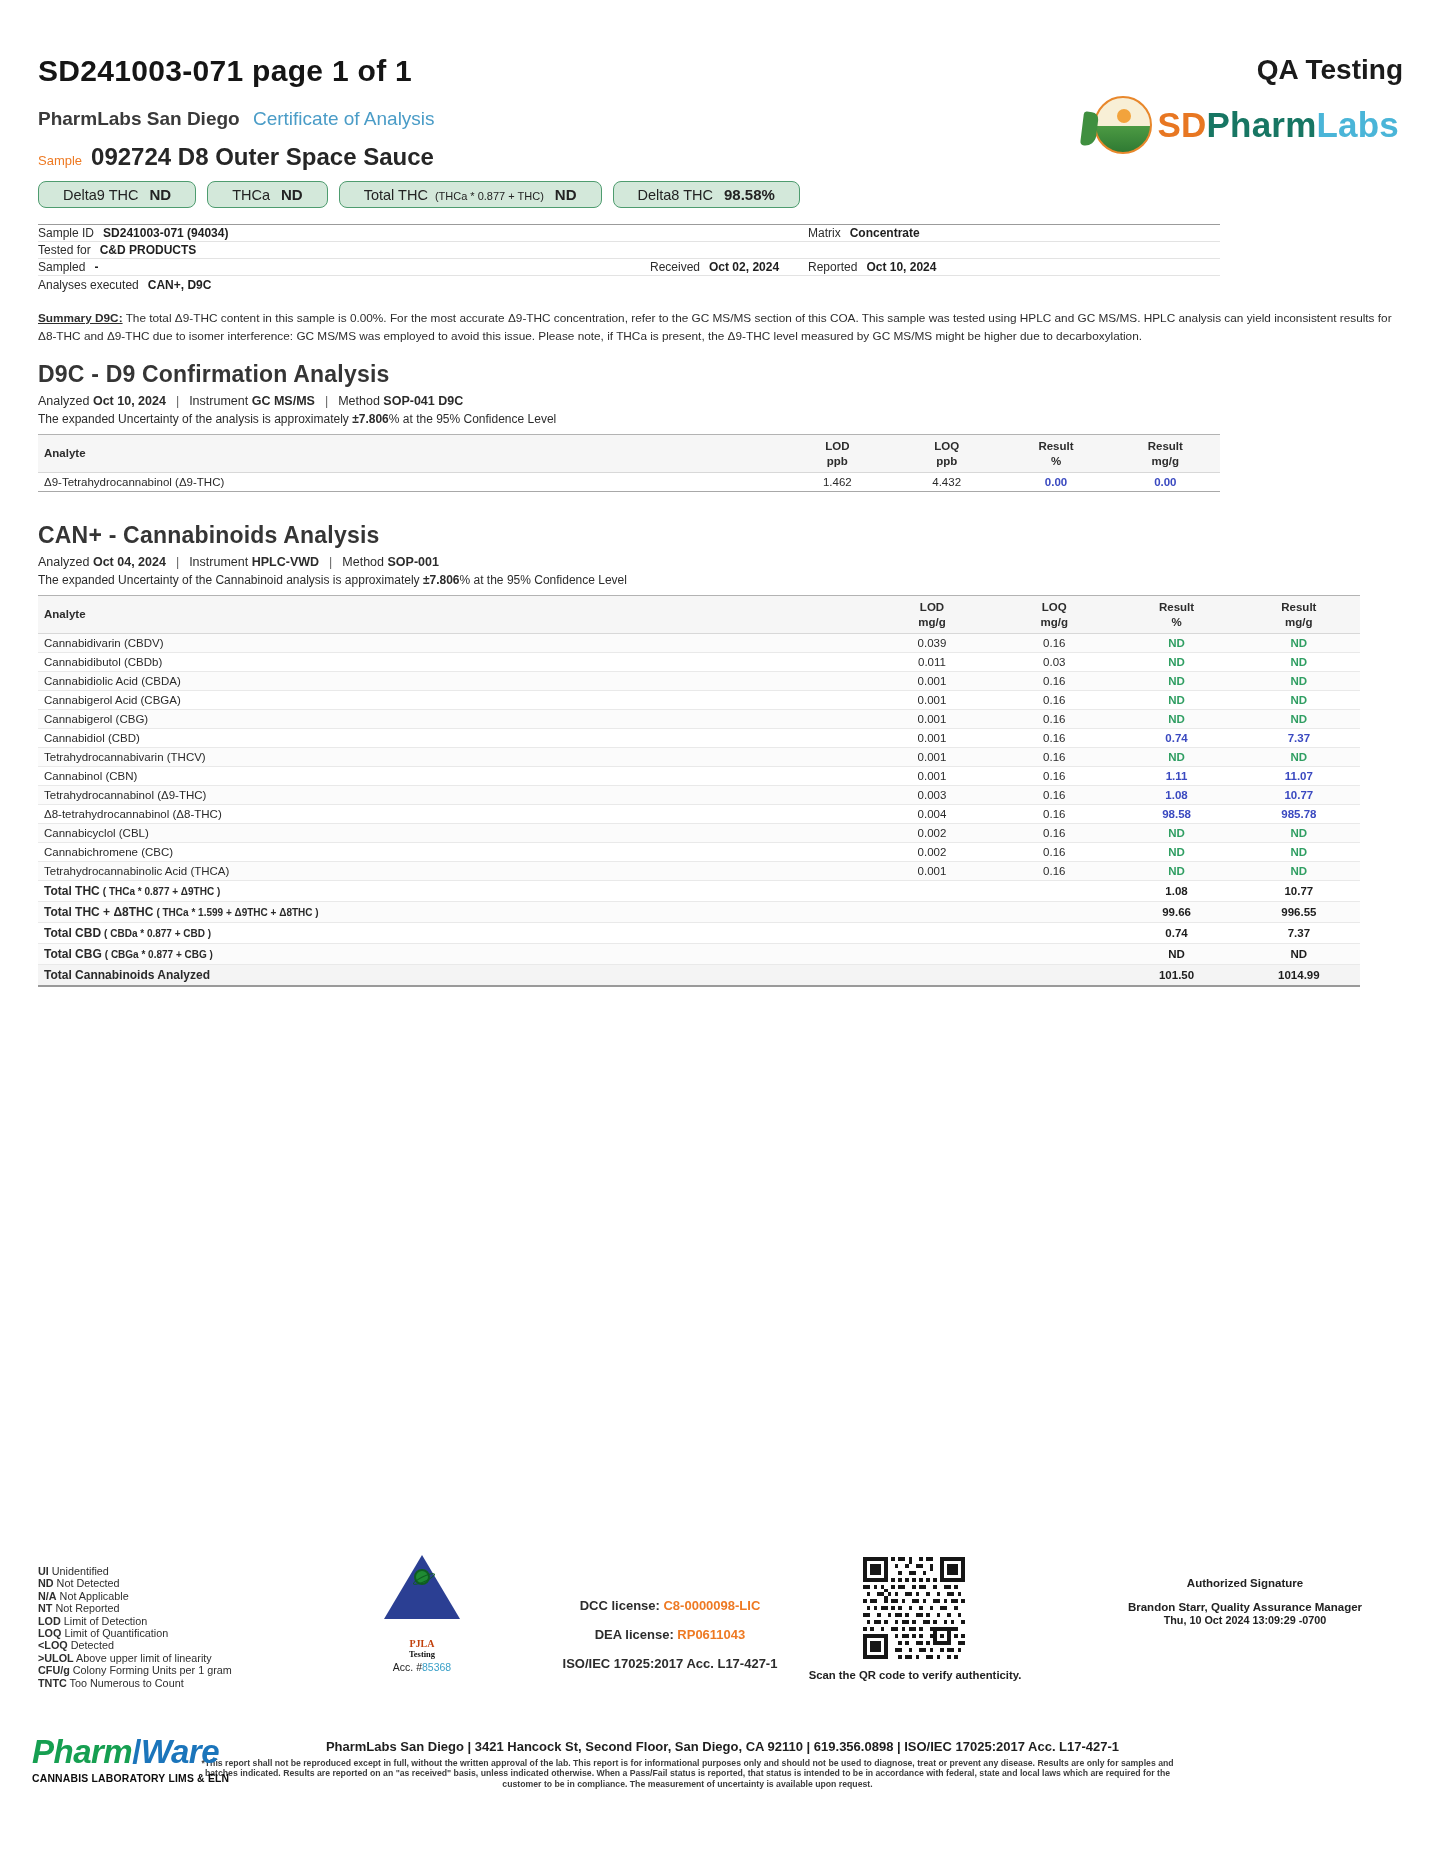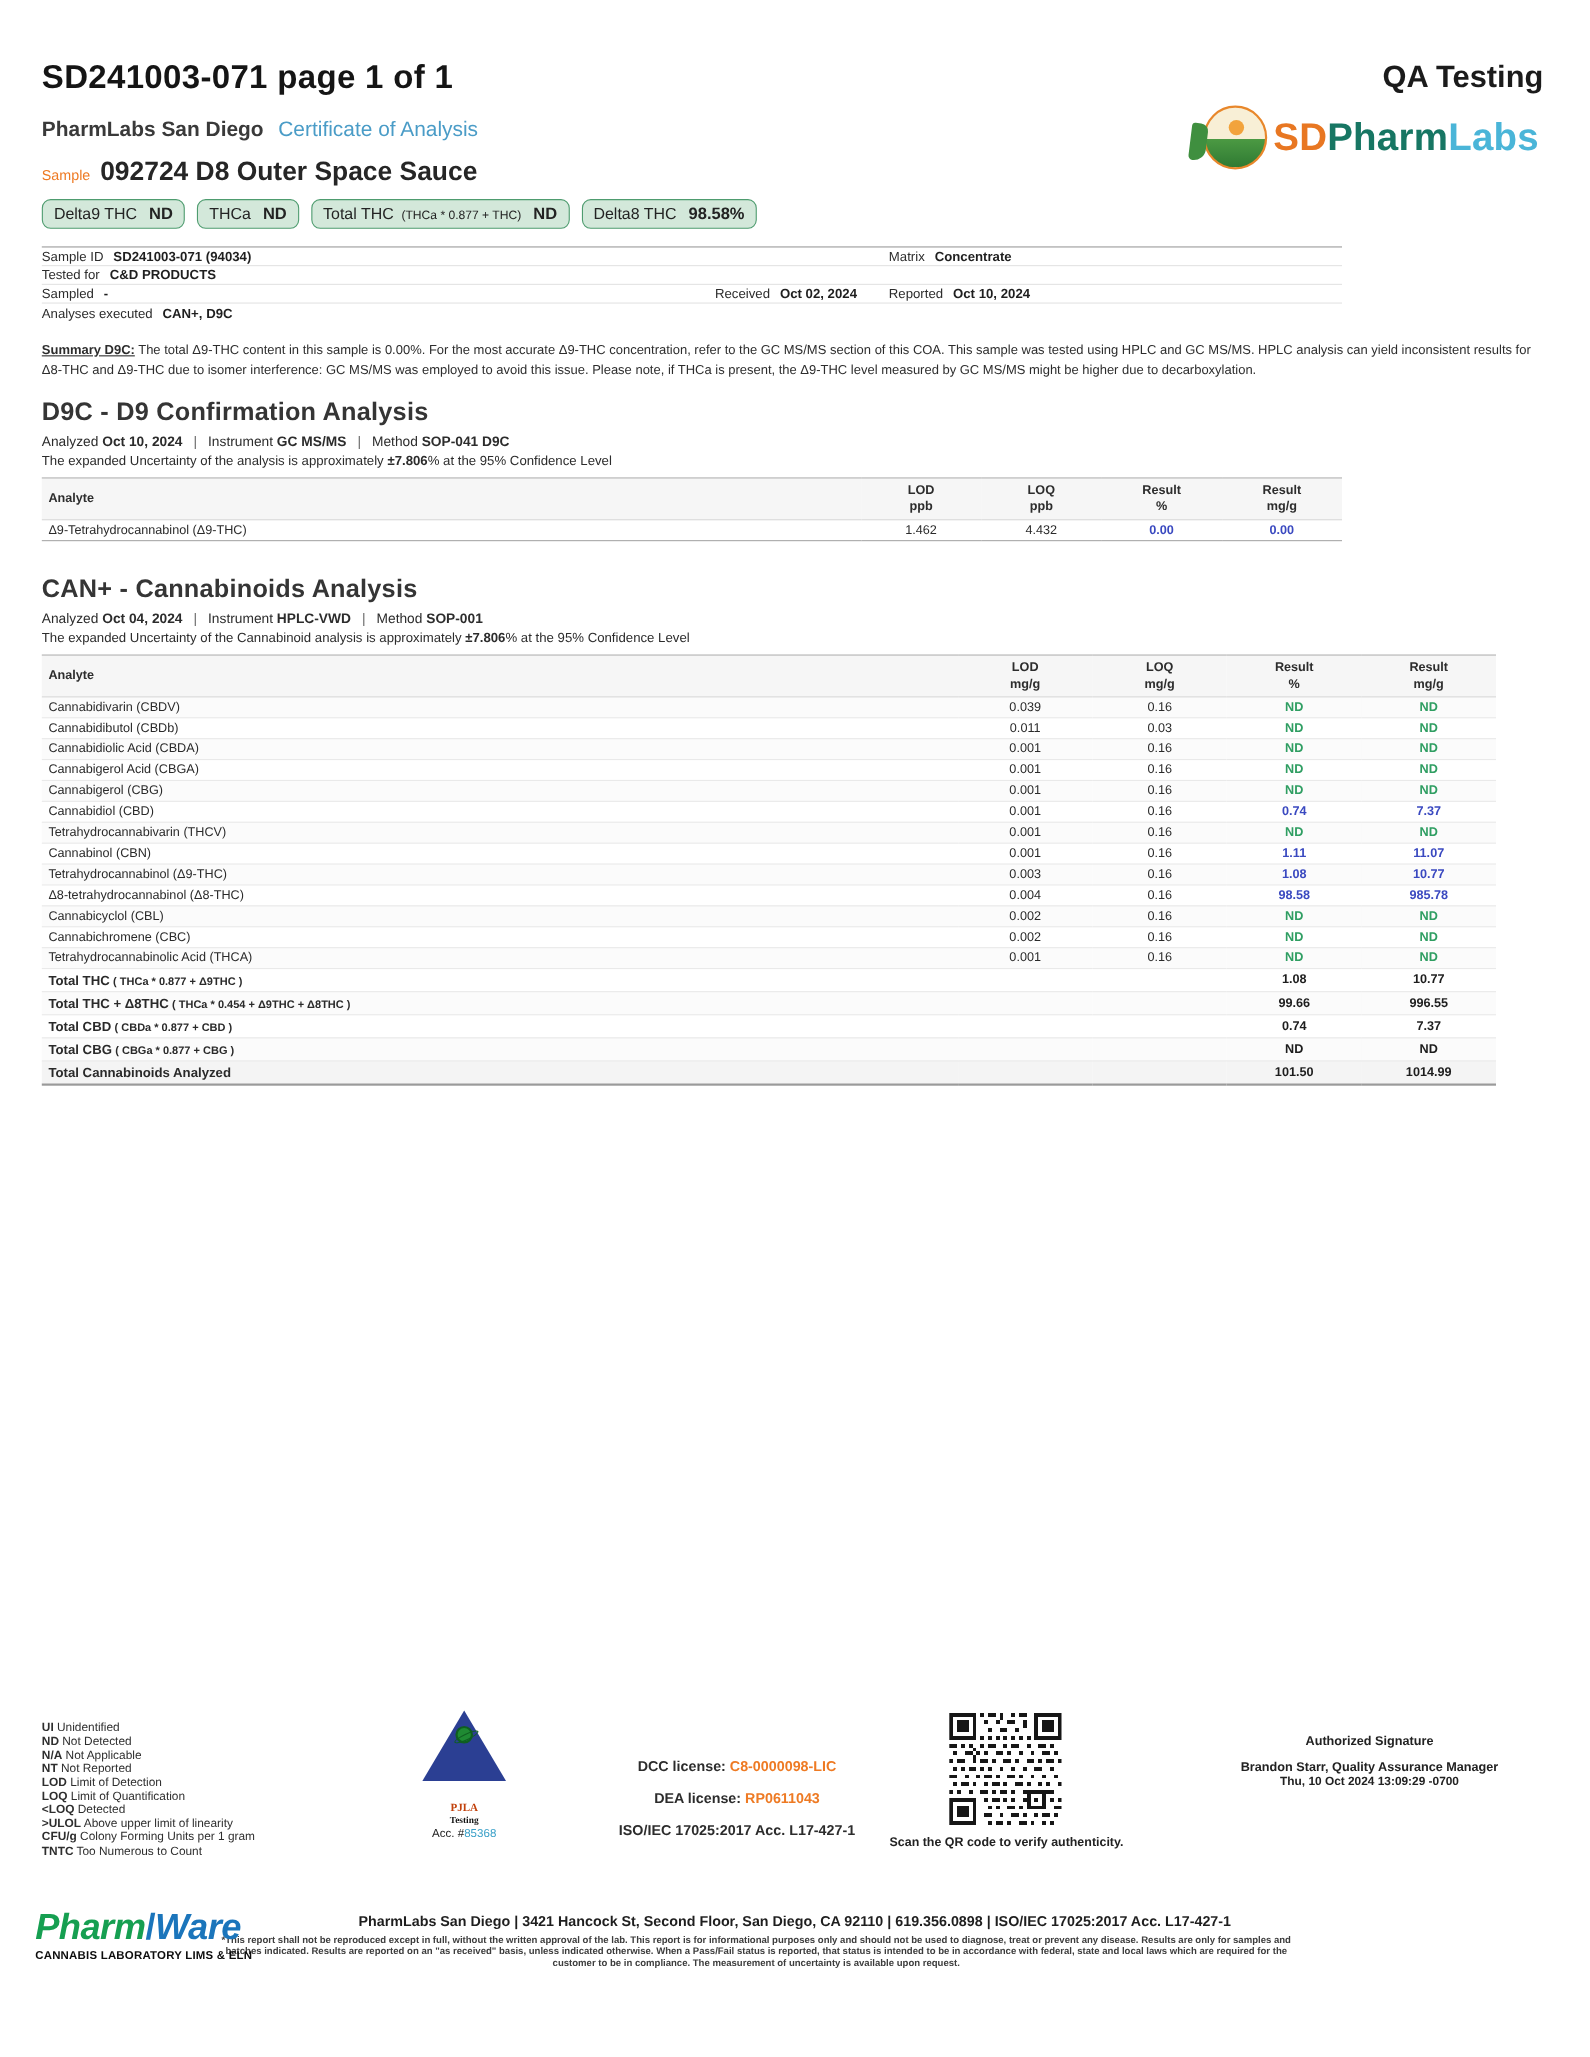--- a/index.html
+++ b/index.html
@@ -22,21 +22,21 @@
   .logo-circle:after { content:""; position:absolute; top:11px; left:21px; width:14px; height:14px; border-radius:50%; background:#f2a33c; }
   .ca-shape { position:absolute; left:-14px; top:14px; width:15px; height:34px; background:#3f8f3f; border-radius:3px 7px 11px 4px; transform:rotate(7deg); }
   .logo-text { font-size:35px; font-weight:700; margin-left:6px; letter-spacing:.2px; }
   .logo-sd { color:#e87722; } .logo-pharm { color:#177663; } .logo-labs { color:#4ab5d8; }
 
   .sample-row { padding:13px 38px 0; display:flex; align-items:baseline; }
   .sample-label { color:#ee7a23; font-size:13px; margin-right:9px; }
   .sample-name { font-size:24px; font-weight:700; color:#262626; }
 
   .badges { display:flex; gap:11px; padding:10px 38px 0; }
-  .badge { background:#d3e8da; border:1.5px solid #4e9c6f; border-radius:8px; padding:4px 10px;
+  .badge { background:#d3e8da; border:1.5px solid #4e9c6f; border-radius:8px; padding:4px 24px;
       font-size:14.5px; color:#232323; display:flex; align-items:baseline; gap:11px; white-space:nowrap; }
   .badge .f { font-size:11px; margin-left:-4px; }
   .badge .v { font-weight:700; font-size:15px; }
 
   
   .info-table { margin:16px 38px 0; width:1182px; border-top:1.5px solid #9b9b9b; font-size:12px; }
   .ir { display:flex; border-bottom:1px solid #e3e3e3; height:17px; }
   .ir.last { border-bottom:none; }
   .ir-l { width:762px; position:relative; display:flex; align-items:center; }
   .ir-r { flex:1; display:flex; align-items:center; padding-left:8px; }
@@ -384,21 +384,21 @@
         </tr>
 
       <tr class="tot-row">
           <td class="an"><b>Total THC</b><span class="form">( THCa * 0.877 + Δ9THC )</span></td>
           <td></td>
           <td></td>
           <td class="tres">1.08</td>
           <td class="tres">10.77</td>
         </tr>
       <tr class="tot-row">
-          <td class="an"><b>Total THC + Δ8THC</b><span class="form">( THCa * 0.454 + Δ9THC + Δ8THC )</span></td>
+          <td class="an"><b>Total THC + Δ8THC</b><span class="form">( THCa * 1.599 + Δ9THC + Δ8THC )</span></td>
           <td></td>
           <td></td>
           <td class="tres">99.66</td>
           <td class="tres">996.55</td>
         </tr>
       <tr class="tot-row">
           <td class="an"><b>Total CBD</b><span class="form">( CBDa * 0.877 + CBD )</span></td>
           <td></td>
           <td></td>
           <td class="tres">0.74</td>

